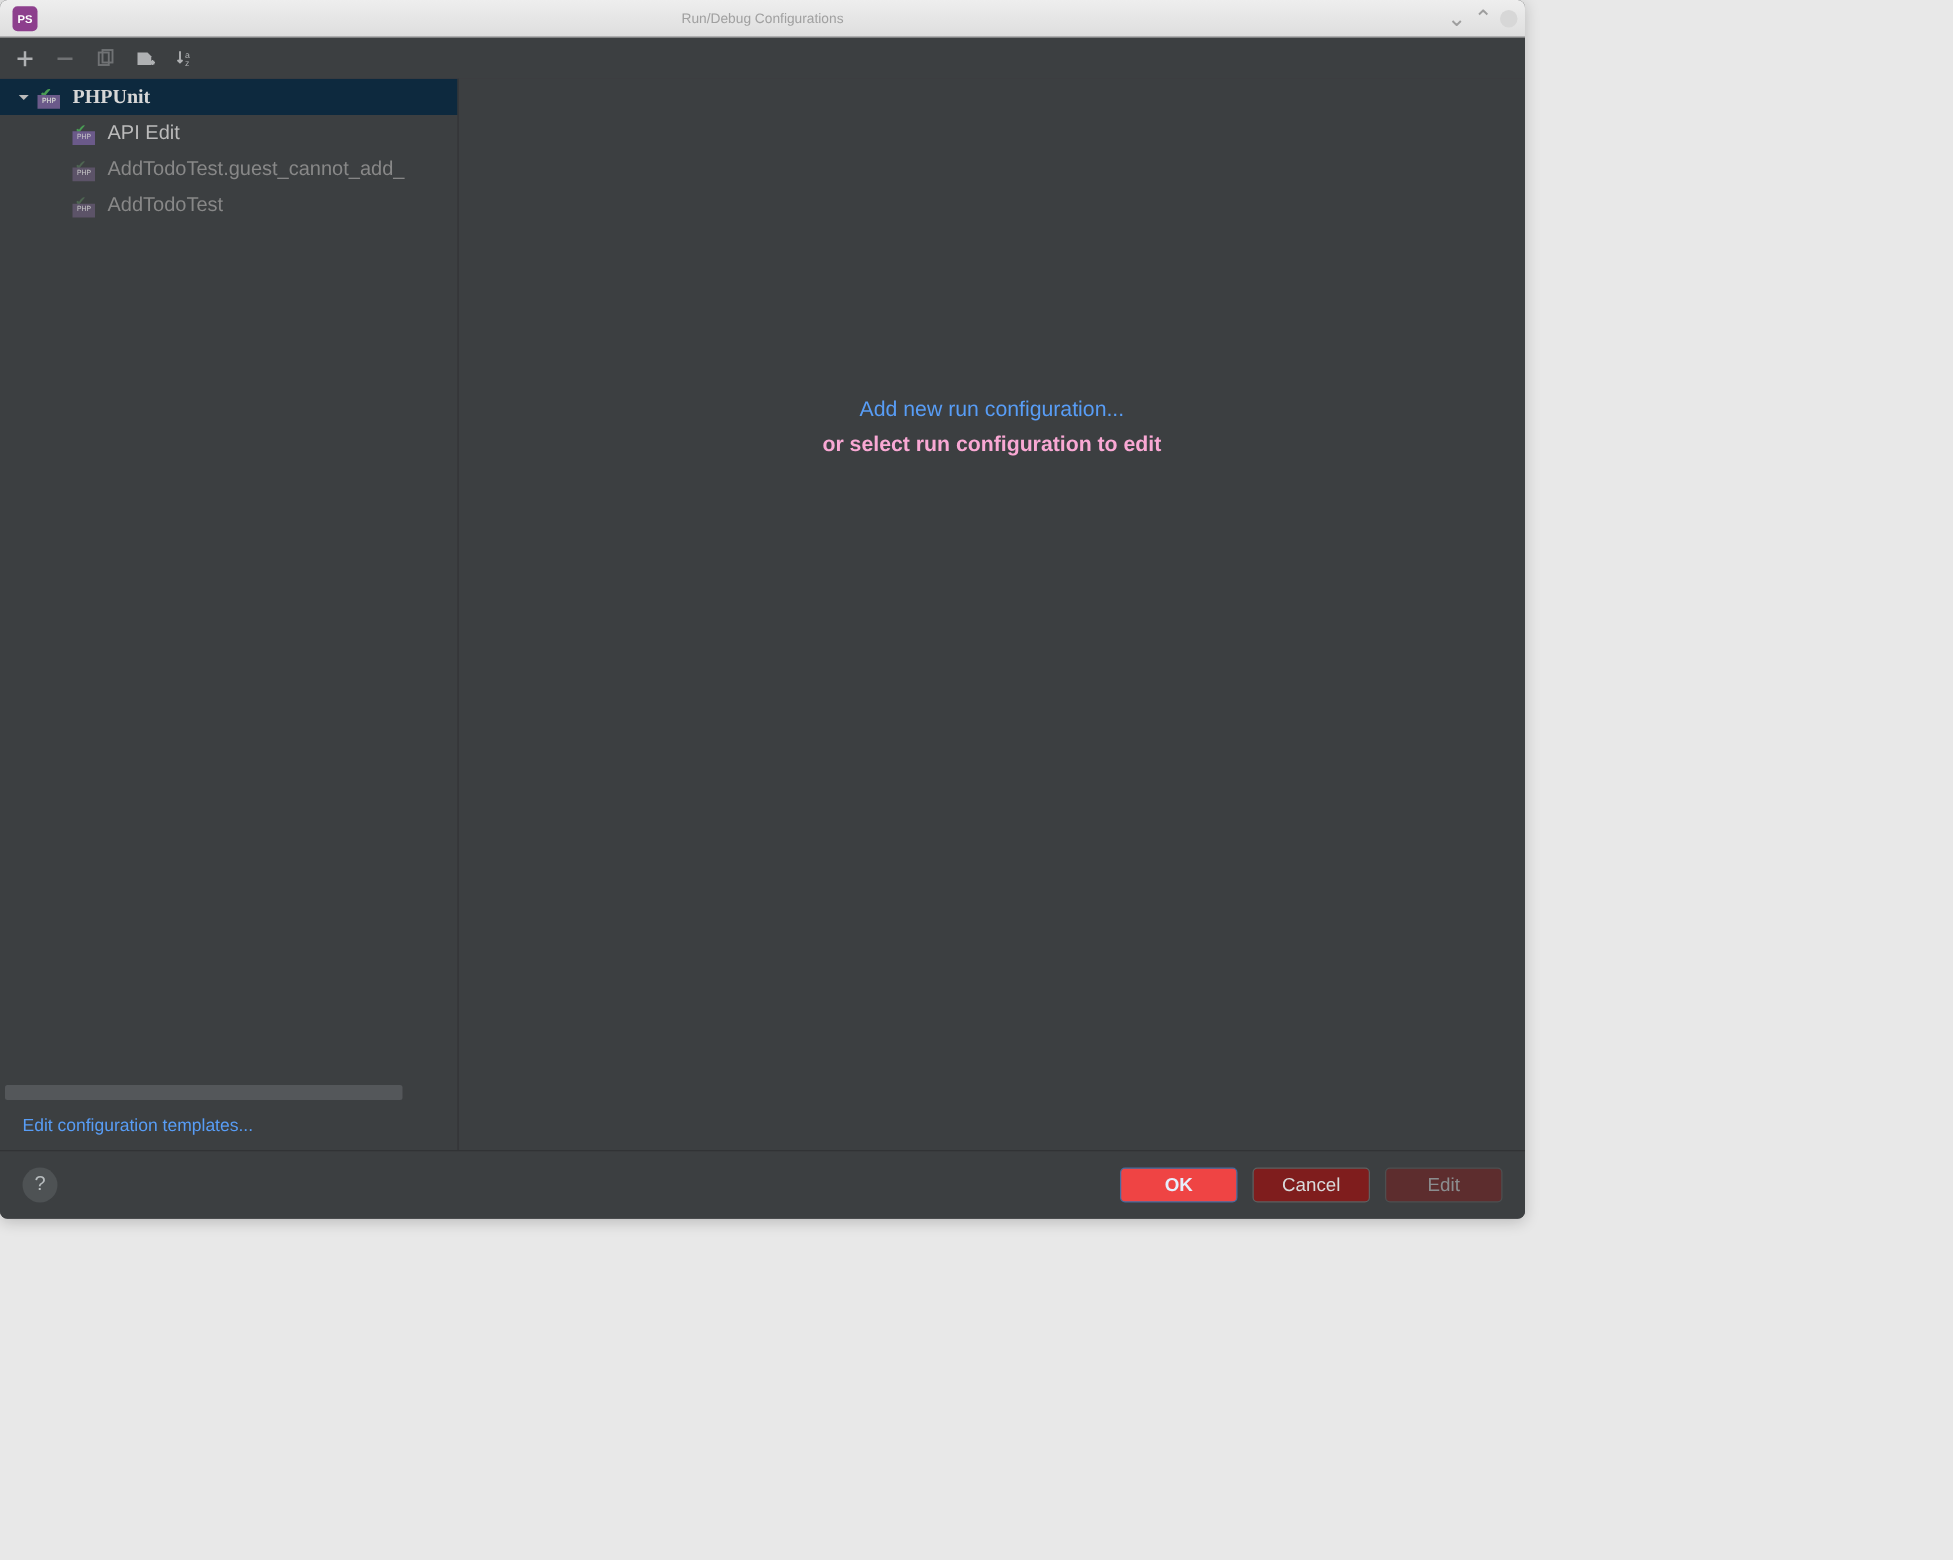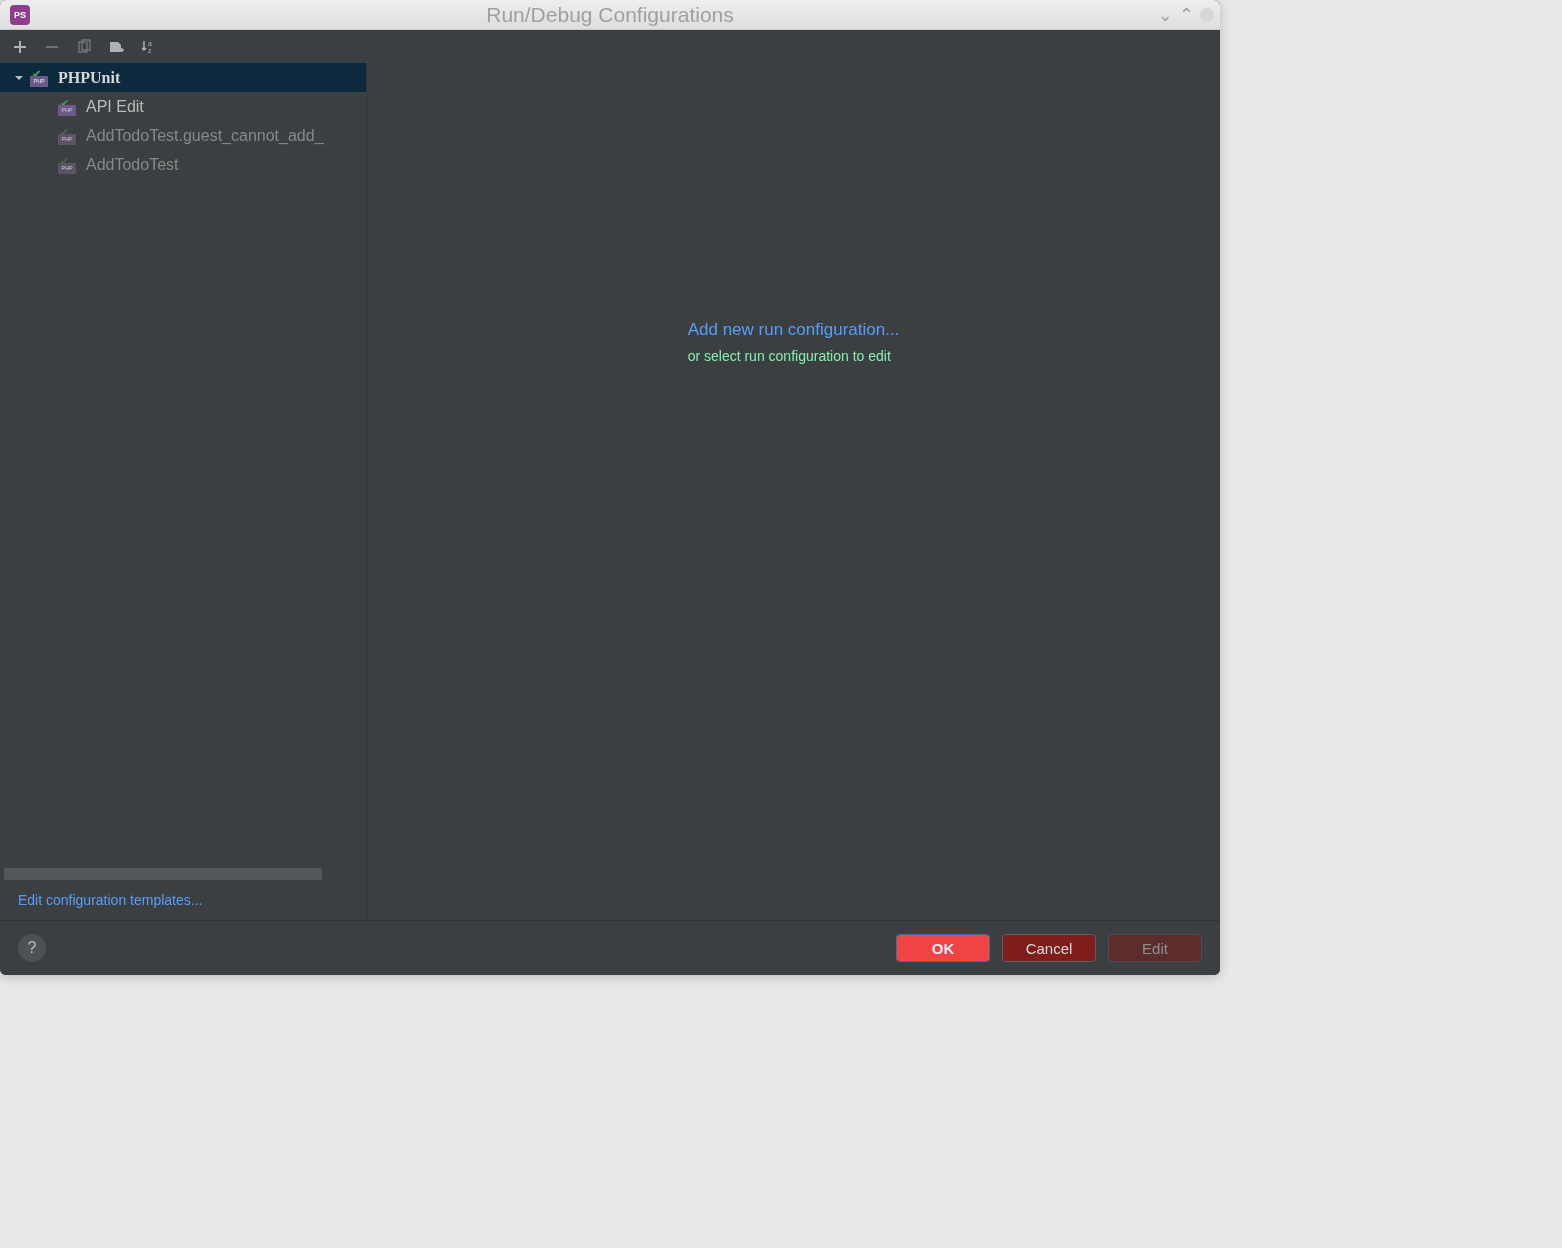--- a/index.html
+++ b/index.html
@@ -44,21 +44,21 @@
     content: "PS";
     font-size: 9px;
     color: white;
     font-weight: bold;
   }
   .title-text {
     position: absolute;
     left: 0; right: 0;
     text-align: center;
     color: #a0a0a0;
-    font-size: 21px;
+    font-size: 11px;
   }
   .win-controls {
     position: absolute;
     right: 6px;
     display: flex;
     align-items: center;
     gap: 6px;
   }
   .win-chev { color: #9e9e9e; font-size: 18px; cursor: default; }
   .win-circle { width: 14px; height: 14px; border-radius: 50%; background: #d7d7d7; }
@@ -163,23 +163,23 @@
     cursor: pointer;
   }
 
   .main {
     flex: 1;
     background: #3c3f41;
     display: flex;
     align-items: center;
     justify-content: center;
   }
-  .placeholder { transform: translateY(-150px); }
+  .placeholder { text-align: center; transform: translateY(-150px); }
   .placeholder .link { font-size: 17px; }
-  .placeholder .sub { color: #86efac; font-size: 14px; margin-top: 8px; }
+  .placeholder .sub { color: #f9a8d4; font-size: 17px; margin-top: 8px; font-weight: bold; }
 
   .footer {
     background: #3c3f41;
     border-top: 1px solid #313335;
     height: 55px;
     display: flex;
     align-items: center;
     padding: 0 18px;
     gap: 12px;
   }

